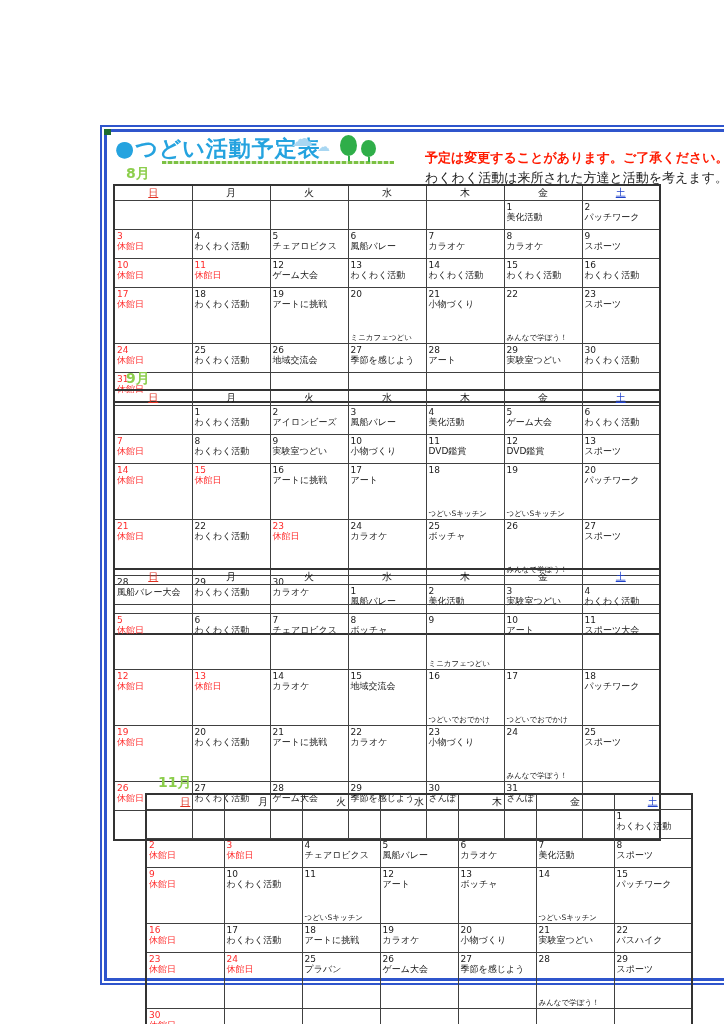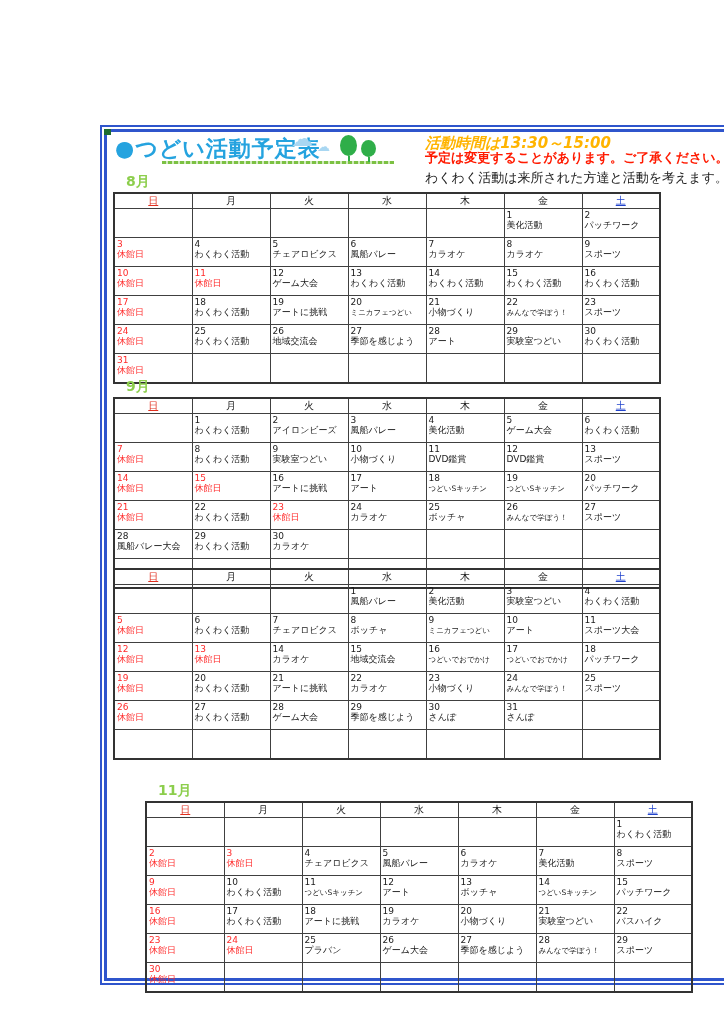--- a/index.html
+++ b/index.html
@@ -17,29 +17,29 @@
   .tree{position:absolute;}
   .tree .crown{background:#2FAE49;border-radius:50%;}
   .tree .trunk{width:2px;height:5px;background:#2FAE49;margin:0 auto;}
   .tree.t1{left:233px;top:3px;} .tree.t1 .crown{width:17px;height:21px;}
   .tree.t2{left:254px;top:8px;} .tree.t2 .crown{width:15px;height:17px;}
   .time{position:absolute;left:318px;top:2px;font-size:15px;font-weight:bold;font-style:italic;color:#FFB400;white-space:nowrap;}
   .note-red{position:absolute;left:318px;top:17px;font-size:13px;font-weight:bold;color:#FF1A00;white-space:nowrap;}
   .note-black{position:absolute;left:318px;top:37px;font-size:13px;color:#222;white-space:nowrap;}
   .month{position:absolute;left:6px;width:548px;}
   .m0{top:29px;} .m1{top:234px;} .m2{top:436px;} .m3{top:638px;padding-left:32px;}
-  .month-label{font-size:14px;font-weight:bold;color:#8CCE4C;margin:12px 0 3px 13px;line-height:16px;}
+  .month-label{font-size:14px;font-weight:bold;color:#8CCE4C;margin:4px 0 3px 13px;line-height:16px;}
   table{border-collapse:collapse;table-layout:fixed;width:548px;border:2px solid #333;}
   th{border:1px solid #404040;height:13px;padding:0;font-size:10px;font-weight:normal;text-align:center;color:#1a1a1a;}
   th.sun{color:#E03020;text-decoration:underline;}
   th.sat{color:#2244CC;text-decoration:underline;}
   td{border:1px solid #404040;height:27px;vertical-align:top;padding:1px 0 0 2px;color:#1a1a1a;overflow:hidden;}
   td .day{font-size:9px;line-height:10px;}
   td .act{font-size:9px;line-height:11px;white-space:nowrap;}
-  td .act.small{font-size:7.5px;}
+  td .act.small{font-size:7.5px;margin-top:33px;}
   td.holiday{color:#FF2A2A;}
 </style>
 </head>
 <body>
 
 <div class="page">
   <div class="corner-mark"></div>
 
   <div class="title">●つどい活動予定表</div>
   <div class="grass"></div>
@@ -47,21 +47,20 @@
   <div class="cloud small">☁</div>
   <div class="tree t1">
       <div class="crown"></div>
       <div class="trunk"></div>
     </div>
   <div class="tree t2">
       <div class="crown"></div>
       <div class="trunk"></div>
     </div>
 
-  <div class="time">活動時間は13:30～15:00</div>
   <div class="note-red">予定は変更することがあります。ご了承ください。</div>
   <div class="note-black">わくわく活動は来所された方達と活動を考えます。</div>
 
   <section class="month m0">
     <div class="month-label">8月</div>
     <table>
         <thead>
           <tr>
             <th class="sun">日</th>
             <th>月</th>

